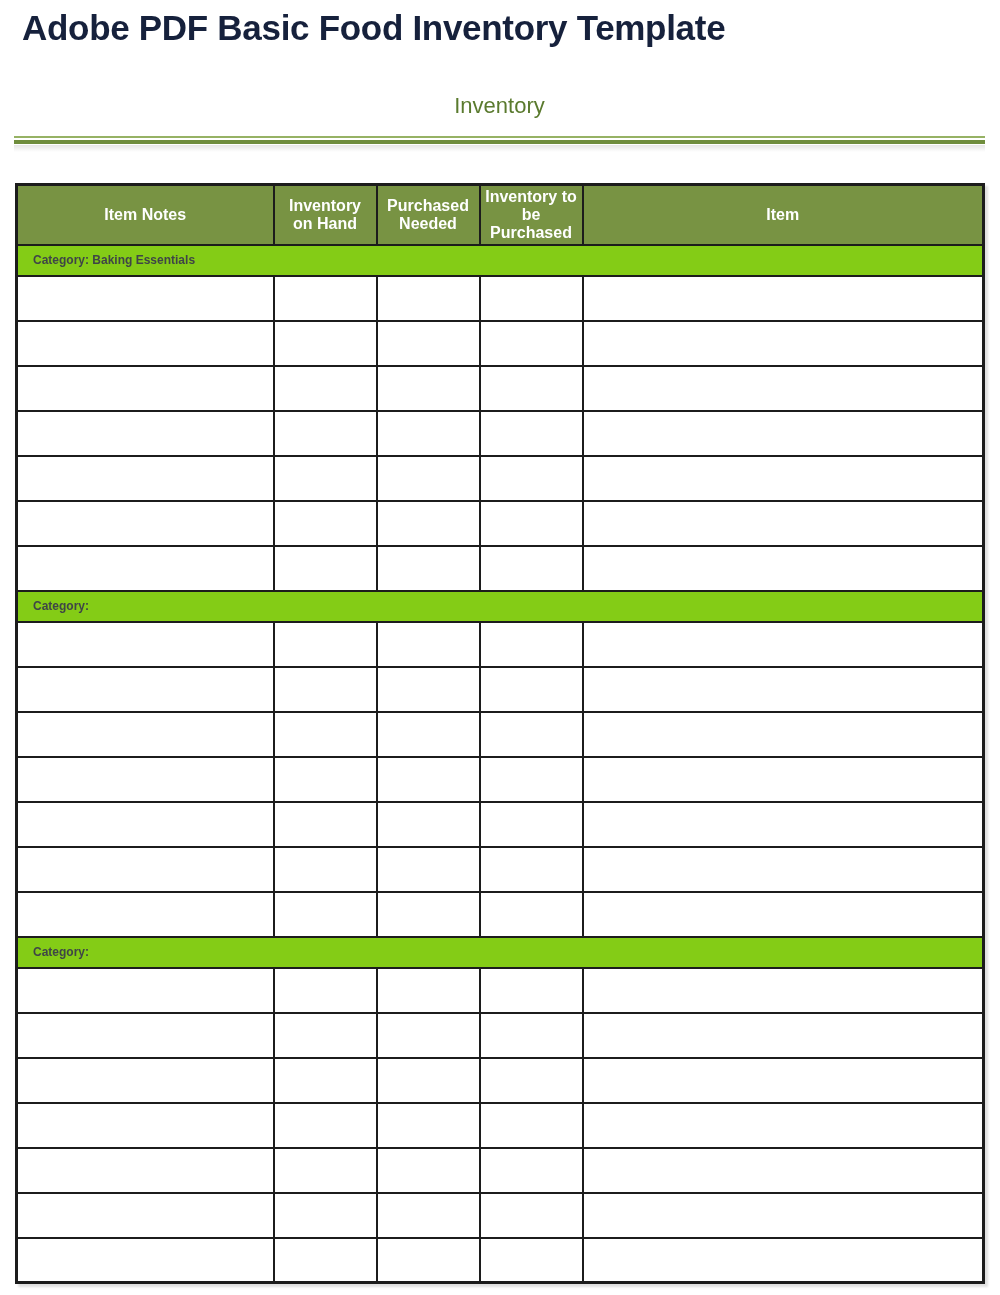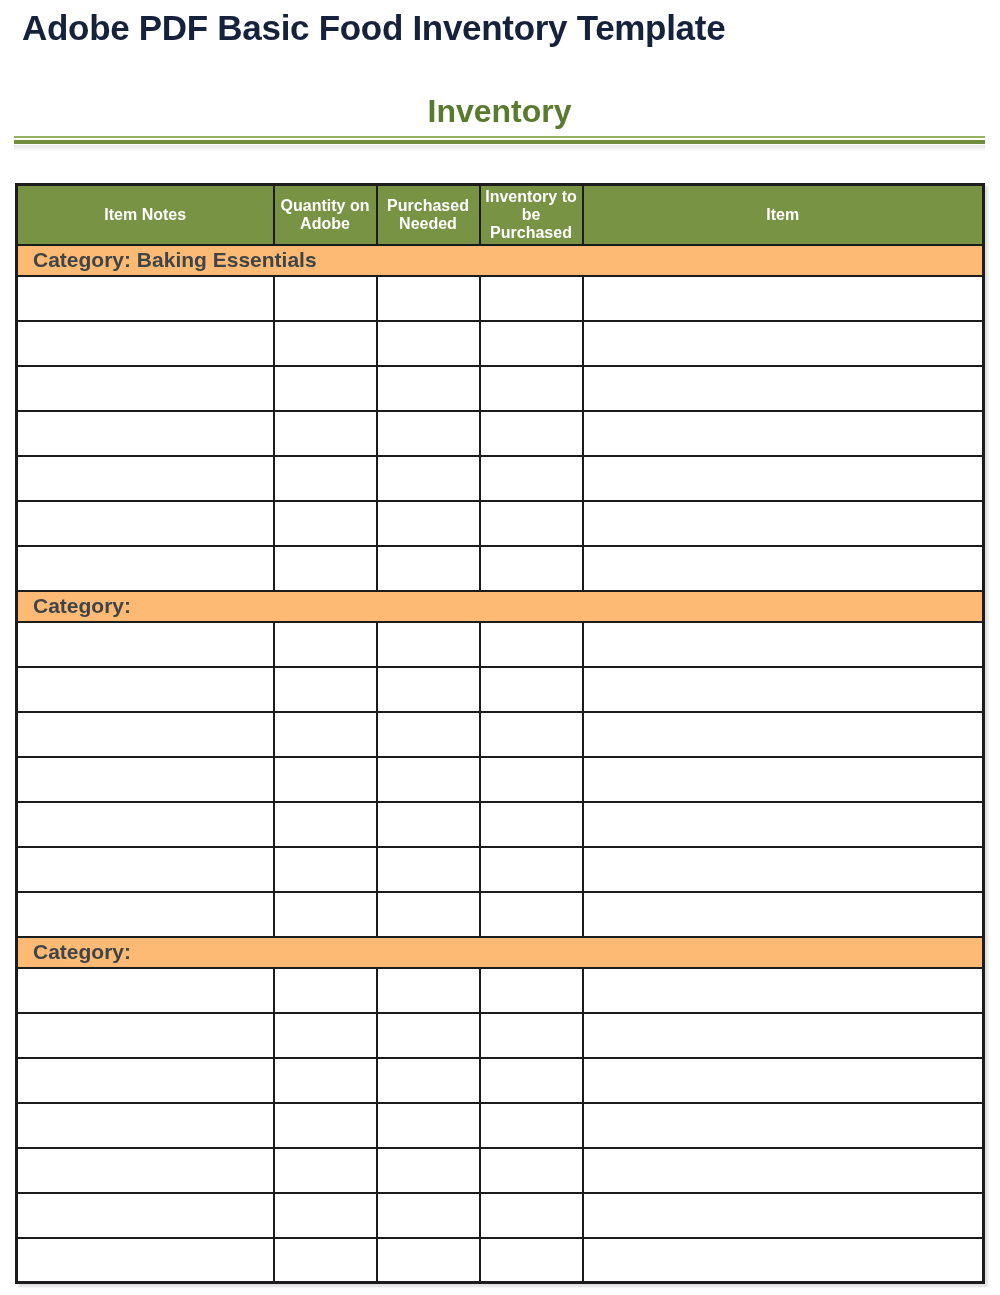--- a/index.html
+++ b/index.html
@@ -20,22 +20,22 @@
     color: #16213c;
     letter-spacing: -0.3px;
     white-space: nowrap;
   }
   .sheet-title {
     position: absolute;
     left: 14px;
     top: 93px;
     width: 971px;
     text-align: center;
-    font-size: 32px;
-    font-weight: 700;
+    font-size: 22px;
+    font-weight: 400;
     color: #5a7a2e;
   }
   .green-rule {
     position: absolute;
     left: 14px;
     top: 136px;
     width: 971px;
     height: 8px;
     background: linear-gradient(
       to bottom,
@@ -75,24 +75,24 @@
     color: #ffffff;
     font-weight: 700;
     font-size: 16px;
     line-height: 1.12;
     height: 60px;
     text-align: center;
     vertical-align: middle;
     padding: 2px 4px;
   }
   tr.category-row td {
-    background: #fdba74;
+    background: #84cc16;
     color: #3f4547;
     font-weight: 700;
-    font-size: 21px;
+    font-size: 12px;
     height: 31px;
     padding: 0 8px 0 15px;
     text-align: left;
     vertical-align: middle;
   }
   tr.data-row td {
     background: #ffffff;
     height: 45px;
   }
 </style>
@@ -113,21 +113,21 @@
       <colgroup>
         <col style="width:257px">
         <col style="width:103px">
         <col style="width:103px">
         <col style="width:103px">
         <col style="width:401px">
       </colgroup>
       <thead>
         <tr>
           <th>Item Notes</th>
-          <th>Quantity on Adobe</th>
+          <th>Inventory on Hand</th>
           <th>Purchased Needed</th>
           <th>Inventory to be Purchased</th>
           <th>Item</th>
         </tr>
       </thead>
       <tbody>
           <tr class="category-row">
             <td colspan="5">Category: Baking Essentials</td>
           </tr>
           <tr class="data-row">

